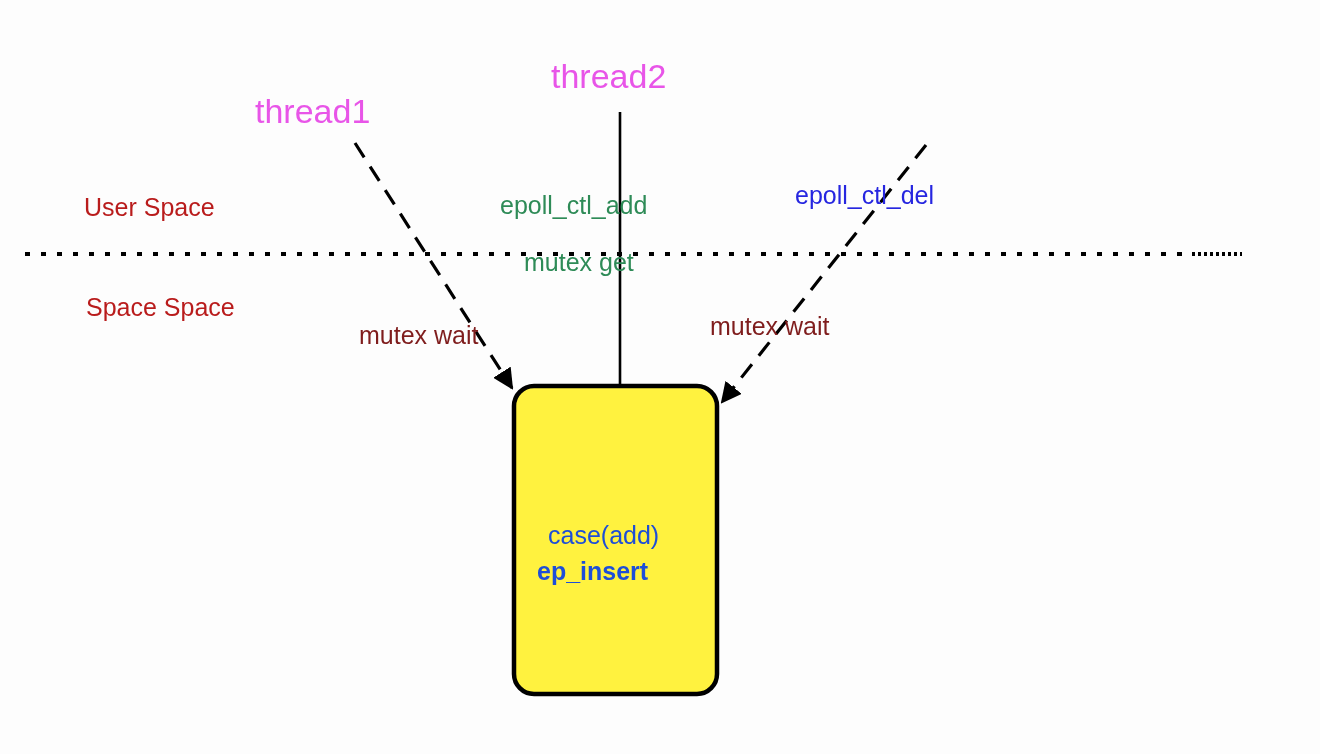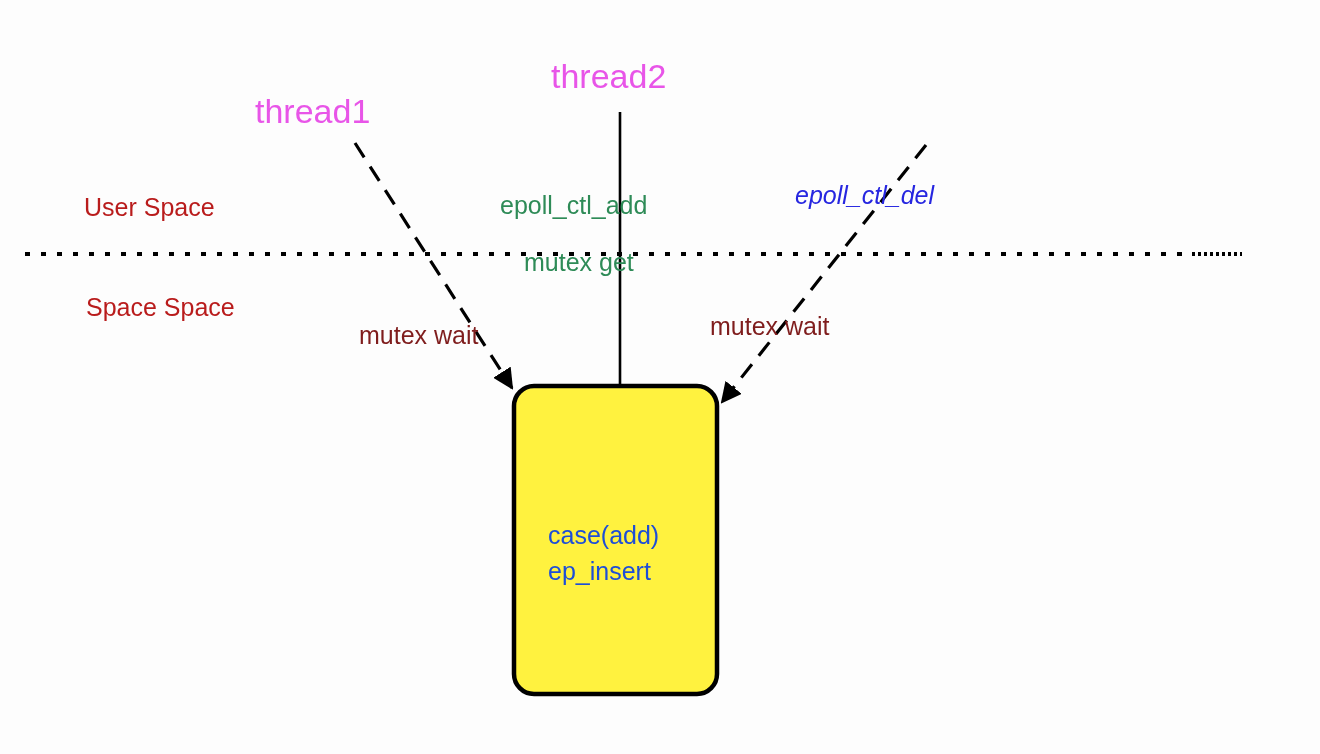--- a/index.html
+++ b/index.html
@@ -102,25 +102,25 @@
   <div class="lbl thread-label" style="left:551px; top:59px;">thread2</div>
 
 
   <div class="lbl space-label" style="left:84px; top:194px;">User Space</div>
 
   <div class="lbl space-label" style="left:86px; top:294px;">Space Space</div>
 
 
   <div class="lbl syscall-green" style="left:500px; top:172px;margin-top:20px;">epoll_ctl_add</div>
 
-  <div class="lbl syscall-blue" style="left:795px; top:182px;font-style:italic;">epoll_ctl_del</div>
+  <div class="lbl syscall-blue" style="left:795px; top:182px;">epoll_ctl_del</div>
 
   <div class="lbl syscall-green" style="left:524px; top:249px;">mutex get</div>
 
   <div class="lbl mutex-blue" style="left:359px; top:322px;">mutex wait</div>
 
   <div class="lbl mutex-blue" style="left:710px; top:313px;">mutex wait</div>
 
   <div class="box-text" style="left:548px; top:518px;">case(add)</div>
 
-  <div class="box-text" style="left:548px; top:554px;">ep_insert</div>
+  <div class="box-text" style="left:537px; top:554px;font-weight:bold;">ep_insert</div>
 
 </div>
 
 </body></html>

